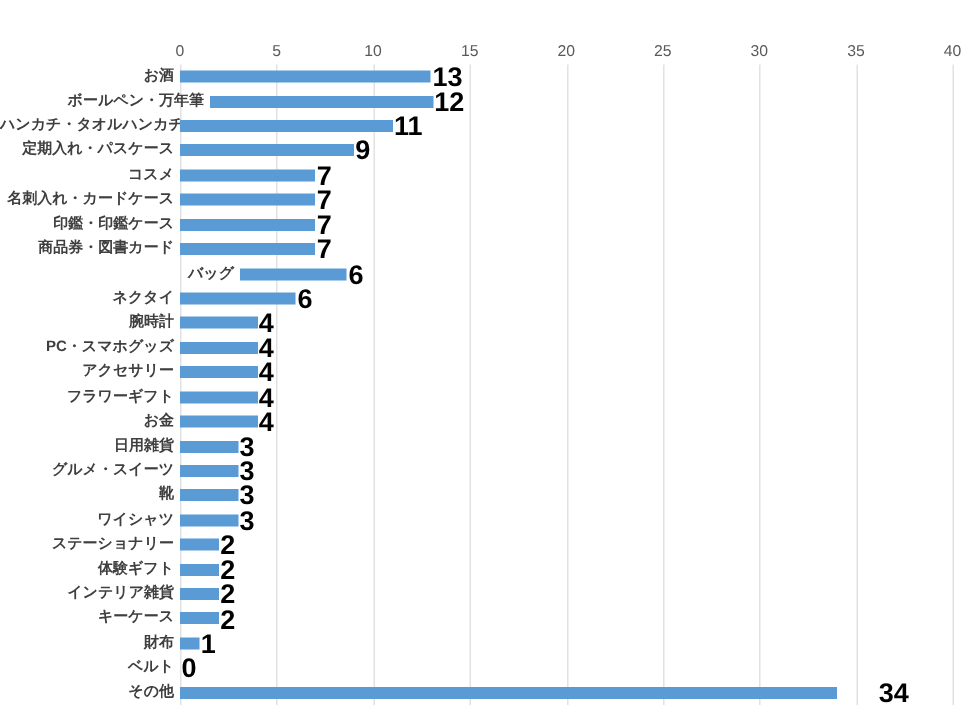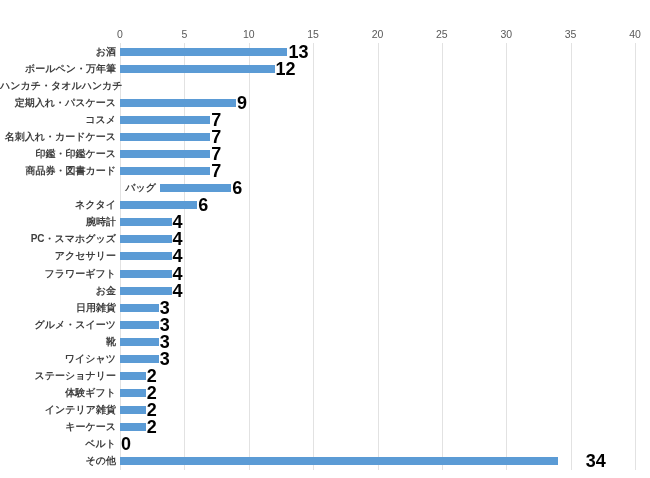--- a/index.html
+++ b/index.html
@@ -83,28 +83,32 @@
     </div>
   <div class="rows">
       <div class="row">
         <div class="cat" style="color: rgb(63, 63, 63);">お酒</div>
         <div class="bar-cell">
           <div class="bar" style="width: 32.5%; background: rgb(91, 155, 213);"></div>
           <div class="val" style="color: rgb(0, 0, 0);">13</div>
         </div>
       </div>
       <div class="row">
-        <div class="cat" style="color: rgb(63, 63, 63);">ボールペン・万年筆</div>
+        <div class="cat" style="color: rgb(63, 63, 63); margin-left: 20px;">ボールペン・万年筆</div>
         <div class="bar-cell">
           <div class="bar" style="width: 30%; background: rgb(91, 155, 213);"></div>
           <div class="val" style="color: rgb(0, 0, 0);">12</div>
         </div>
       </div>
       <div class="row">
         <div class="cat" style="color: rgb(63, 63, 63);">ハンカチ・タオルハンカチ</div>
+        <div class="bar-cell">
+          <div class="bar" style="width: 27.5%; background: rgb(91, 155, 213);"></div>
+          <div class="val" style="color: rgb(0, 0, 0);">11</div>
+        </div>
       </div>
       <div class="row">
         <div class="cat" style="color: rgb(63, 63, 63);">定期入れ・パスケース</div>
         <div class="bar-cell">
           <div class="bar" style="width: 22.5%; background: rgb(91, 155, 213);"></div>
           <div class="val" style="color: rgb(0, 0, 0);">9</div>
         </div>
       </div>
       <div class="row">
         <div class="cat" style="color: rgb(63, 63, 63);">コスメ</div>
@@ -230,20 +234,27 @@
         <div class="bar-cell">
           <div class="bar" style="width: 5%; background: rgb(91, 155, 213);"></div>
           <div class="val" style="color: rgb(0, 0, 0);">2</div>
         </div>
       </div>
       <div class="row">
         <div class="cat" style="color: rgb(63, 63, 63);">キーケース</div>
         <div class="bar-cell">
           <div class="bar" style="width: 5%; background: rgb(91, 155, 213);"></div>
           <div class="val" style="color: rgb(0, 0, 0);">2</div>
+        </div>
+      </div>
+      <div class="row">
+        <div class="cat" style="color: rgb(63, 63, 63);">財布</div>
+        <div class="bar-cell">
+          <div class="bar" style="width: 2.5%; background: rgb(91, 155, 213);"></div>
+          <div class="val" style="color: rgb(0, 0, 0);">1</div>
         </div>
       </div>
       <div class="row">
         <div class="cat" style="color: rgb(63, 63, 63);">ベルト</div>
         <div class="bar-cell">
           <div class="bar" style="width: 0%; background: rgb(91, 155, 213);"></div>
           <div class="val" style="color: rgb(0, 0, 0);">0</div>
         </div>
       </div>
       <div class="row">

